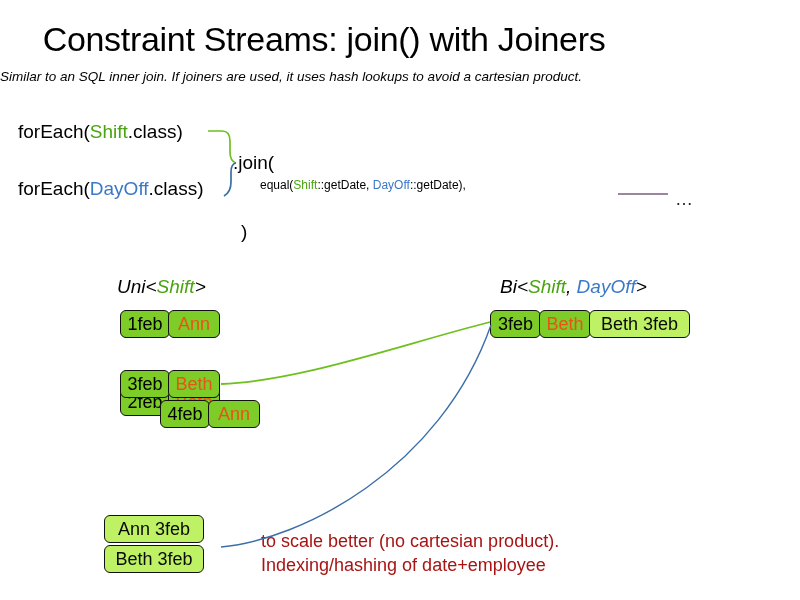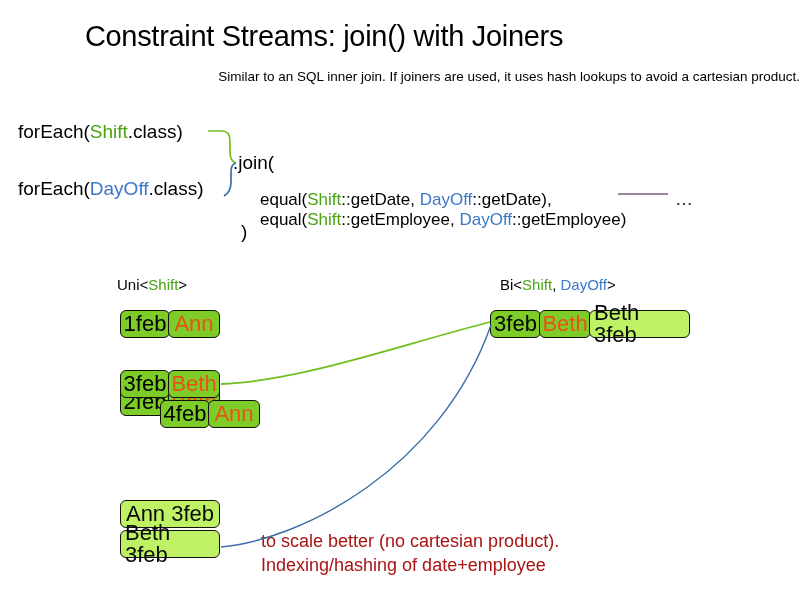--- a/index.html
+++ b/index.html
@@ -22,108 +22,109 @@
     height: 600px;
   }
 
   
   #slide-title {
     position: absolute;
     top: 20px;
     left: 0;
     width: 648px;
     text-align: center;
-    font-size: 29px;
+    font-size: 34px;
     font-weight: normal;
     letter-spacing: -0.3px;
     white-space: nowrap;
   }
   #slide-subtitle {
     position: absolute;
     top: 69px;
     left: 0;
     width: 800px;
-    text-align: right;
+    text-align: left;
     font-size: 13.5px;
     white-space: nowrap;
+    font-style: italic;
   }
 
   
   .code-line {
     position: absolute;
     font-size: 19px;
     white-space: nowrap;
   }
   #foreach-shift  { left: 18px; top: 121px; }
   #foreach-dayoff { left: 18px; top: 178px; }
   #join-open      { left: 233px; top: 152px; }
   #join-close     { left: 241px; top: 221px; }
   .code-arg {
     position: absolute;
-    font-size: 17px;
-    white-space: nowrap;
-    margin-top: 12px;
+    font-size: 12px;
+    white-space: nowrap;
   }
   #equal-date     { left: 260px; top: 178px; }
   #equal-employee { left: 260px; top: 198px; }
   #ellipsis {
     position: absolute;
     left: 675px;
     top: 189px;
     font-size: 18px;
     color: #222222;
   }
 
   .tok-shift  { color: #4AA310; }
   .tok-dayoff { color: #3C78C8; }
 
   
   .group-label {
     position: absolute;
-    font-size: 15px;
-    white-space: nowrap;
+    font-size: 19px;
+    white-space: nowrap;
+    font-style: italic;
   }
   #label-uni-shift  { left: 117px; top: 276px; }
   #label-uni-dayoff { left: 105px; top: 466px; }
   #label-bi         { left: 500px; top: 276px; }
 
   
   .fact-row {
     position: absolute;
     display: flex;
     height: 28px;
     box-sizing: border-box;
   }
   .cell {
     box-sizing: border-box;
     border: 1.6px solid #111111;
     border-radius: 6px;
     display: flex;
     align-items: center;
     justify-content: center;
-    font-size: 22px;
+    font-size: 18px;
     line-height: 1;
     padding: 0 4px;
   }
   .cell-green { background: #7DCC28; }
   .cell-blue  { background: #bef264; }
   .txt-date { color: #000000; }
   .txt-name { color: #E8531A; }
   .txt-dark { color: #0A0A0A; }
 
   .shift-row  { left: 120px; }
   .shift-row .cell:first-child { width: 50px; margin-right: -2px; }
   .shift-row .cell:last-child  { width: 52px; }
 
   #shift-row-0 { top: 310px; }
   #shift-row-1 { top: 340px; margin-top: 48px; }
   #shift-row-2 { top: 370px; }
   #shift-row-3 { top: 400px; padding-left: 40px; }
 
-  .dayoff-row { left: 120px; width: 100px; }
+  .dayoff-row { left: 104px; width: 100px; margin-top: 15px; }
   .dayoff-row .cell { width: 100px; }
   #dayoff-row-0 { top: 500px; }
   #dayoff-row-1 { top: 530px; }
 
   #bi-row { left: 490px; top: 310px; }
   #bi-row .cell-a { width: 51px; margin-right: -2px; }
   #bi-row .cell-b { width: 52px; margin-right: -2px; }
   #bi-row .cell-c { width: 101px; }
 
   
@@ -155,21 +156,20 @@
   <div id="slide-subtitle">Similar to an SQL inner join. If joiners are used, it uses hash lookups to avoid a cartesian product.</div>
 
   <div class="code-line" id="foreach-shift"><span>forEach(</span><span class="tok-shift">Shift</span><span>.class)</span></div>
 
   <div class="code-line" id="foreach-dayoff"><span>forEach(</span><span class="tok-dayoff">DayOff</span><span>.class)</span></div>
 
   <div class="code-line" id="join-open">.join(</div>
 
   <div class="code-arg" id="equal-date"><span>equal(</span><span class="tok-shift">Shift</span><span>::getDate, </span><span class="tok-dayoff">DayOff</span><span>::getDate),</span></div>
 
-  <div class="code-arg" id="equal-employee"><span>equal(</span><span class="tok-shift">Shift</span><span>::getEmployee, </span><span class="tok-dayoff">DayOff</span><span>::getEmployee)</span></div>
 
   <div class="code-line" id="join-close">)</div>
 
   <div id="ellipsis">…</div>
 
   <div class="group-label" id="label-uni-shift"><span>Uni&lt;</span><span class="tok-shift">Shift</span><span>&gt;</span></div>
 
 
   <div class="group-label" id="label-bi"><span>Bi&lt;</span><span class="tok-shift">Shift</span><span>, </span><span class="tok-dayoff">DayOff</span><span>&gt;</span></div>
 

